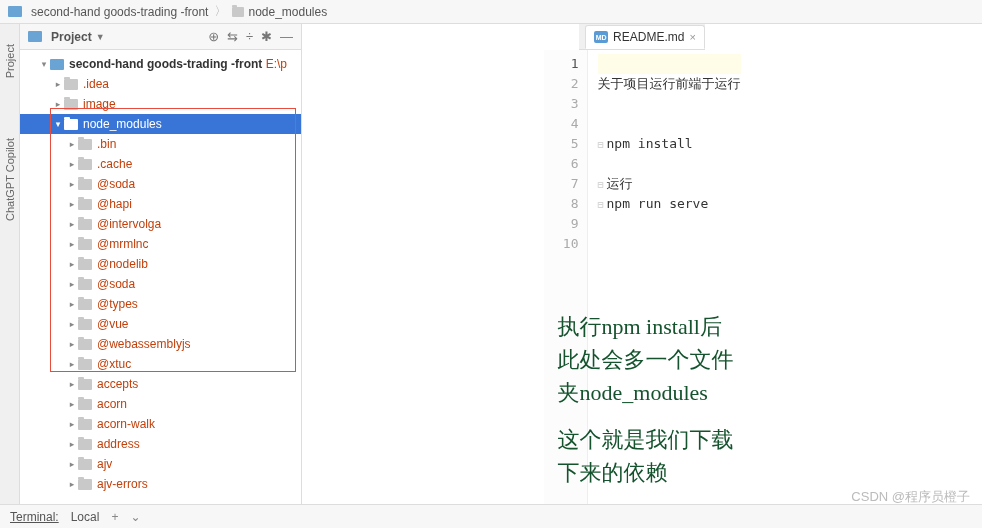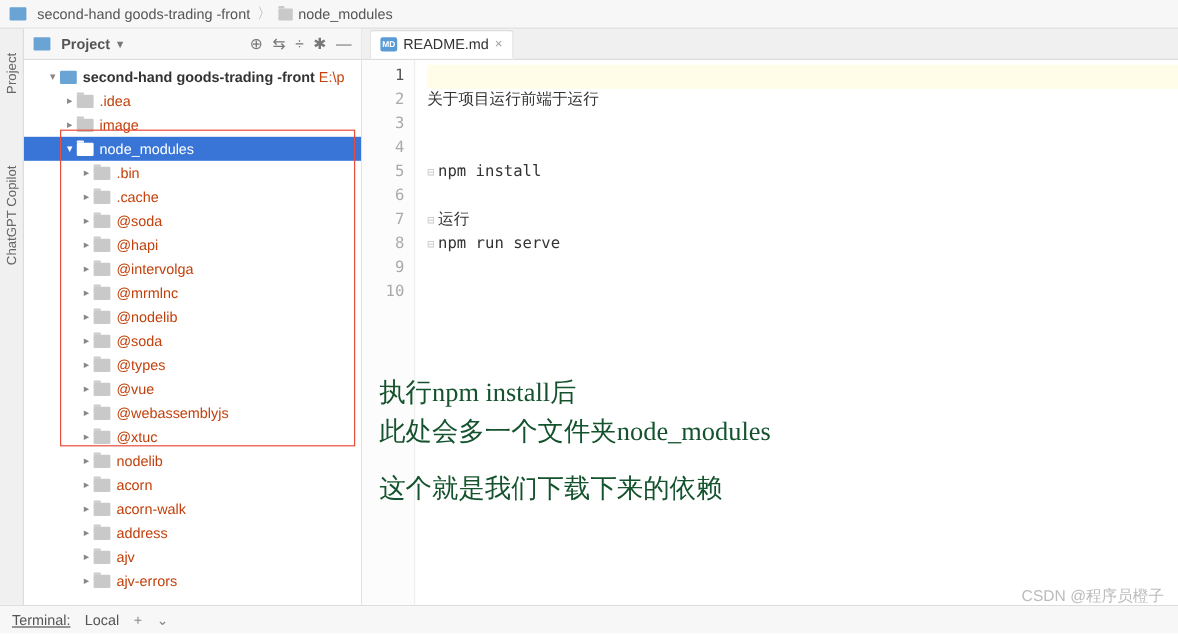--- a/index.html
+++ b/index.html
@@ -148,20 +148,21 @@
       display: inline-block;
       margin-right: 5px;
     }
     .tree-label { color: inherit; }
     .tree-label.dim { color: #c2410c; }
     .editor-area {
       flex: 1;
       display: flex;
       flex-direction: column;
       position: relative;
+      align-items: center;
     }
     .tab-bar {
       height: 26px;
       background: #f0f0f0;
       border-bottom: 1px solid #ddd;
       display: flex;
       align-items: flex-end;
     }
     .tab {
       height: 24px;
@@ -396,21 +397,21 @@
           <div class="tree-row">
             <span class="indent" style="width:42px"></span>
             <span class="arrow">▸</span>
             <span class="folder-icon grey"></span>
             <span class="tree-label dim">@xtuc</span>
           </div>
           <div class="tree-row">
             <span class="indent" style="width:42px"></span>
             <span class="arrow">▸</span>
             <span class="folder-icon grey"></span>
-            <span class="tree-label dim">nodelib</span>
+            <span class="tree-label dim">accepts</span>
           </div>
           <div class="tree-row">
             <span class="indent" style="width:42px"></span>
             <span class="arrow">▸</span>
             <span class="folder-icon grey"></span>
             <span class="tree-label dim">acorn</span>
           </div>
           <div class="tree-row">
             <span class="indent" style="width:42px"></span>
             <span class="arrow">▸</span>

